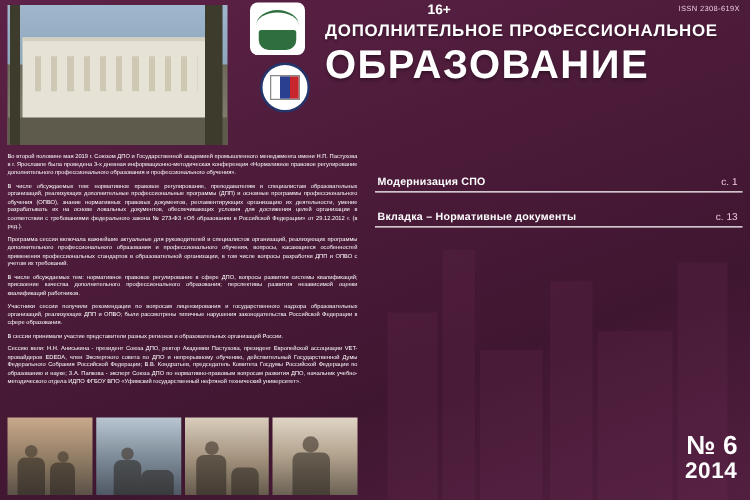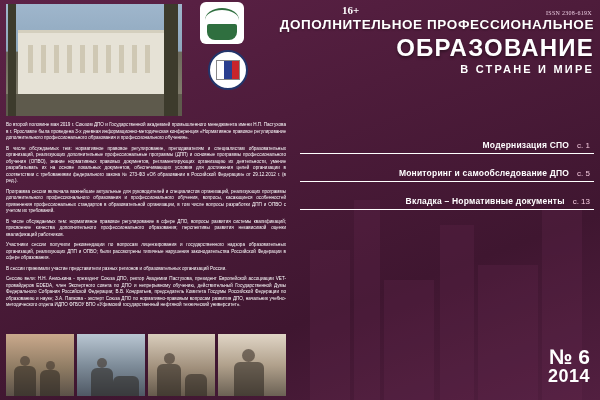--- a/index.html
+++ b/index.html
@@ -35,25 +35,24 @@
     bottom: 0;
     background: #6d2d55;
   }
   .top-strip {
     position: absolute;
     top: 0;
     left: 184px;
     right: 0;
     height: 16px;
     display: flex;
-    align-items: flex-end;
+    align-items: center;
     justify-content: space-between;
     padding: 0 8px;
     box-sizing: border-box;
-    font-family: Liberation Serif, serif;
   }
   .age-mark {
     color: #ffffff;
     font-size: 11px;
     font-weight: bold;
     margin-left: 150px;
   }
   .issn {
     color: #e8c9de;
     font-size: 6px;
@@ -148,34 +147,34 @@
     height: 18px;
     background: linear-gradient(90deg, #ffffff 0 7px, #2a3f8f 7px 15px, #c8252c 15px 22px);
     border: 1px solid #888;
   }
 
   
   .masthead {
     position: absolute;
     left: 260px;
     top: 18px;
-    right: 6px;
-    text-align: right;
+    right: 22px;
+    text-align: left;
   }
   .mh-line1 {
     color: #ffffff;
     font-size: 13.5px;
     font-weight: bold;
     letter-spacing: 0.6px;
     line-height: 1.1;
     text-shadow: 0 1px 2px rgba(0,0,0,0.35);
   }
   .mh-line2 {
     color: #ffffff;
-    font-size: 24px;
+    font-size: 32px;
     font-weight: bold;
     letter-spacing: 1.2px;
     line-height: 1.05;
     margin-top: 2px;
     text-shadow: 0 2px 3px rgba(0,0,0,0.4);
   }
   .mh-line3 {
     color: #ffffff;
     font-size: 11px;
     font-weight: bold;
@@ -203,21 +202,21 @@
   
   .contents {
     position: absolute;
     left: 300px;
     top: 140px;
     width: 294px;
   }
   .toc-row {
     display: flex;
     align-items: center;
-    justify-content: flex-end;
+    justify-content: space-between;
     border-bottom: 1px solid #ffffff;
     padding: 0 4px 3px 2px;
     margin-bottom: 14px;
   }
   .toc-title {
     color: #ffffff;
     font-size: 8.5px;
     font-weight: bold;
     letter-spacing: 0.2px;
   }
@@ -311,43 +310,38 @@
     <div class="arcs"></div>
     <div class="book"></div>
   </div>
   <div class="logo logo-bottom">
     <div class="flag"></div>
   </div>
 
   <div class="masthead">
     <div class="mh-line1">ДОПОЛНИТЕЛЬНОЕ ПРОФЕССИОНАЛЬНОЕ</div>
     <div class="mh-line2">ОБРАЗОВАНИЕ</div>
-    <div class="mh-line3">В СТРАНЕ И МИРЕ</div>
   </div>
 
   <div class="textblock">
     <p>Во второй половине мая 2019 г. Союзом ДПО и Государственной академией промышленного менеджмента имени Н.П. Пастухова в г. Ярославле была проведена 3-х дневная информационно-методическая конференция «Нормативное правовое регулирование дополнительного профессионального образования и профессионального обучения».</p>
     <p>В числе обсуждаемых тем: нормативное правовое регулирование, преподавателям и специалистам образовательных организаций, реализующих дополнительные профессиональные программы (ДПП) и основные программы профессионального обучения (ОПВО), знание нормативных правовых документов, регламентирующих организацию их деятельности, умение разрабатывать их на основе локальных документов, обеспечивающих условия для достижения целей организации в соответствии с требованиями федерального закона № 273-ФЗ «Об образовании в Российской Федерации» от 29.12.2012 г. (в ред.).</p>
     <p>Программа сессии включала важнейшие актуальные для руководителей и специалистов организаций, реализующих программы дополнительного профессионального образования и профессионального обучения, вопросы, касающиеся особенностей применения профессиональных стандартов в образовательной организации, в том числе вопросы разработки ДПП и ОПВО с учетом их требований.</p>
     <p>В числе обсуждаемых тем: нормативное правовое регулирование в сфере ДПО, вопросы развития системы квалификаций; присвоение качества дополнительного профессионального образования; перспективы развития независимой оценки квалификаций работников.</p>
     <p>Участники сессии получили рекомендации по вопросам лицензирования и государственного надзора образовательных организаций, реализующих ДПП и ОПВО; были рассмотрены типичные нарушения законодательства Российской Федерации в сфере образования.</p>
     <p>В сессии принимали участие представители разных регионов и образовательных организаций России.</p>
     <p>Сессию вели: Н.Н. Аниськина - президент Союза ДПО, ректор Академии Пастухова, президент Европейской ассоциации VET-провайдеров EDEDA, член Экспертного совета по ДПО и непрерывному обучению, действительный Государственной Думы Федерального Собрания Российской Федерации; В.В. Кондратьев, председатель Комитета Госдумы Российской Федерации по образованию и науке; З.А. Папкова - эксперт Союза ДПО по нормативно-правовым вопросам развития ДПО, начальник учебно-методического отдела ИДПО ФГБОУ ВПО «Уфимский государственный нефтяной технический университет».</p>
   </div>
 
   <div class="contents">
     <div class="toc-row">
       <span class="toc-title">Модернизация СПО</span>
       <span class="toc-page">с. 1</span>
     </div>
     <div class="toc-row">
-      <span class="toc-title">Мониторинг и самообследование ДПО</span>
-      <span class="toc-page">с. 5</span>
-    </div>
-    <div class="toc-row">
       <span class="toc-title">Вкладка – Нормативные документы</span>
       <span class="toc-page">с. 13</span>
     </div>
   </div>
 
   <div class="issue">
     <div class="issue-no">№ 6</div>
     <div class="issue-year">2014</div>
   </div>
 

